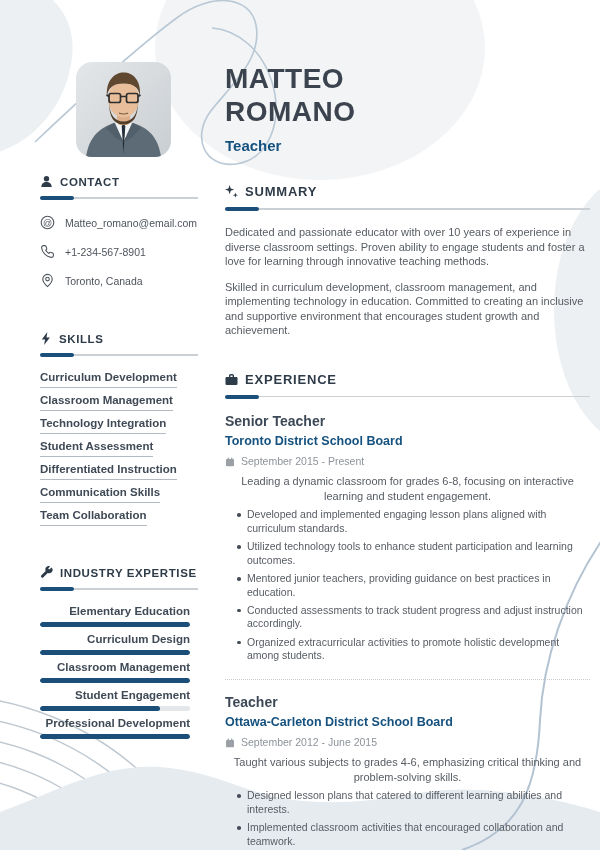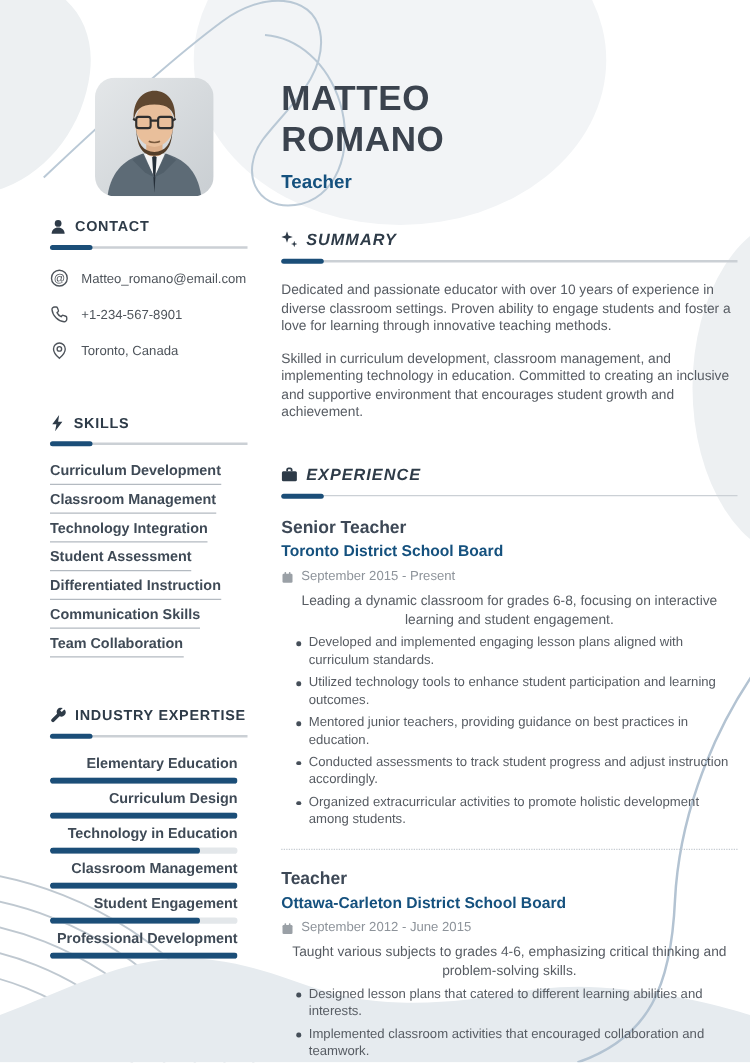--- a/index.html
+++ b/index.html
@@ -10,21 +10,21 @@
   
   .sidebar{position:absolute;left:40px;top:62px;width:158px;z-index:2;text-align:right;}
   .main{position:absolute;left:225px;top:55px;width:365px;z-index:2;}
 
   
   .photo{width:95px;height:95px;margin-left:36px;border-radius:16px;overflow:hidden;display:block;}
 
   
   .sec-head{display:flex;align-items:center;gap:7px;font-weight:700;color:#2e3b48;white-space:nowrap;}
   .side .sec-head{font-size:11.5px;letter-spacing:.6px;}
-  .main .sec-head{font-size:13px;letter-spacing:.8px;font-style:italic;}
+  .main .sec-head{font-size:13px;letter-spacing:.8px;}
   .sec-rule{position:relative;height:4px;margin-top:8px;}
   .sec-rule .line{position:absolute;left:0;right:0;top:1.4px;height:1.2px;background:#cbd0d5;}
   .sec-rule .accent{position:absolute;left:0;top:0;width:34px;height:4px;background:#1b4e78;border-radius:2px;}
 
   
   .contact-section{margin-top:18px;}
   .c-list{margin-top:15px;}
   .c-item{display:flex;align-items:center;gap:10px;height:15px;margin-bottom:14px;font-size:10.5px;color:#4e545b;}
   .c-item svg{flex:0 0 auto;}
 
@@ -190,26 +190,20 @@
               <div class="bar-fill" style="width: 100%;"></div>
             </div>
         </div>
         <div class="e-item">
           <div class="e-label">Curriculum Design</div>
           <div class="bar">
               <div class="bar-fill" style="width: 100%;"></div>
             </div>
         </div>
         <div class="e-item">
-          <div class="e-label">Technology in Education</div>
-          <div class="bar">
-              <div class="bar-fill" style="width: 80%;"></div>
-            </div>
-        </div>
-        <div class="e-item">
           <div class="e-label">Classroom Management</div>
           <div class="bar">
               <div class="bar-fill" style="width: 100%;"></div>
             </div>
         </div>
         <div class="e-item">
           <div class="e-label">Student Engagement</div>
           <div class="bar">
               <div class="bar-fill" style="width: 80%;"></div>
             </div>

